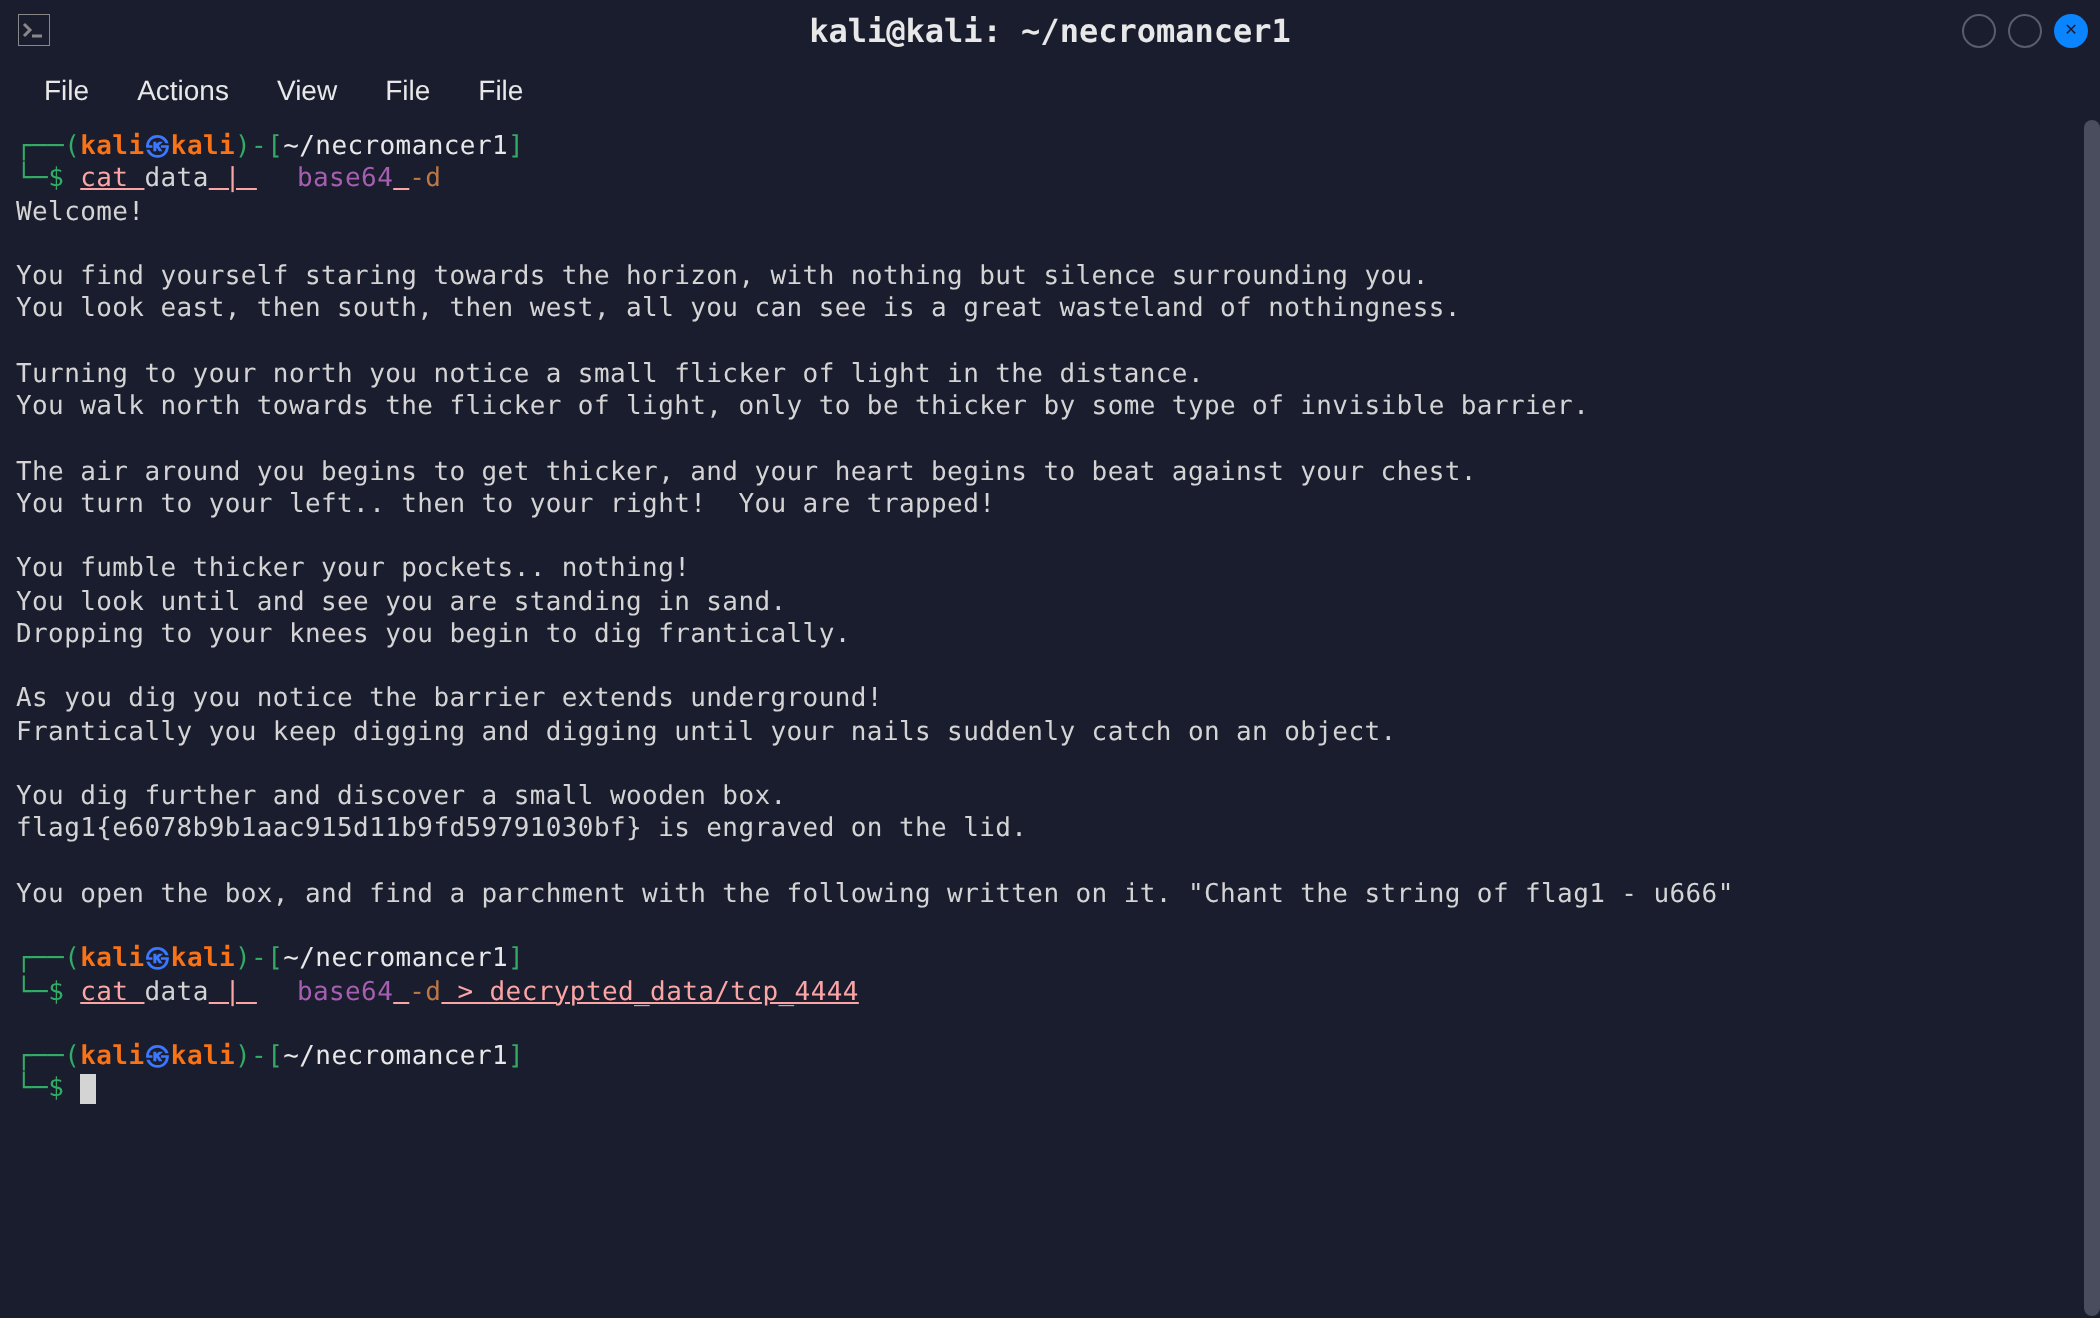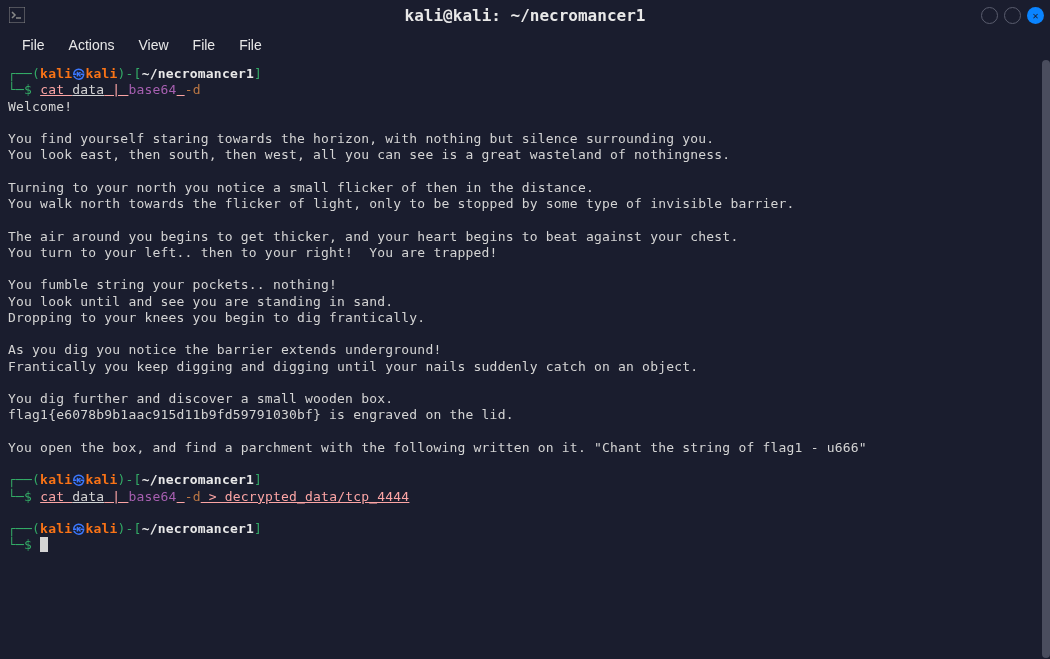--- a/index.html
+++ b/index.html
@@ -104,26 +104,26 @@
       width: 8px;
       height: 598px;
       background: #4a4d5e;
       border-radius: 4px;
     }
     .prompt-line {
       display: block;
     }
     .prompt-bracket { color: #33aa66; }
     .prompt-user { color: #f97316; font-weight: bold; }
-    .prompt-path { color: #e8e8e8; font-weight: bold; }
+    .prompt-path { color: #e8e8e8; font-weight: normal; }
     .prompt-dollar { color: #33aa66; }
     .cmd-text { color: #fca5a5; text-decoration: underline; }
-    .cmd-base64 { color: #a65fb0; }
+    .cmd-base64 { color: #a65fb0; margin-left: 20px; }
     .cmd-flag { color: #bb7744; }
-    .cmd-file { color: #d4d4d4; text-decoration: underline; }
+    .cmd-file { color: #d4d4d4; }
     .output-text { color: #d4d4d4; }
     .cursor-block {
       display: inline-block;
       width: 8px;
       height: 15px;
       background: #d4d4d4;
       vertical-align: text-bottom;
     }
     .skull-icon {
       color: #3b78ff;
@@ -155,27 +155,27 @@
   <div class="menu-item">View</div>
   <div class="menu-item">File</div>
   <div class="menu-item">File</div>
 </div>
 
 <div class="terminal-content" id="terminal"><span class="prompt-line"><span class="prompt-bracket">┌──(</span><span class="prompt-user">kali</span><span class="skull-icon">㉿</span><span class="prompt-user">kali</span><span class="prompt-bracket">)-[</span><span class="prompt-path">~/necromancer1</span><span class="prompt-bracket">]</span></span><span class="prompt-line"><span class="prompt-bracket">└─</span><span class="prompt-dollar">$ </span><span class="cmd-text">cat </span><span class="cmd-file">data</span><span class="cmd-text"> | </span><span class="cmd-base64">base64</span><span class="cmd-text"> </span><span class="cmd-flag">-d</span></span><span class="output-text">Welcome!</span>
 <span class="output-text"></span>
 <span class="output-text">You find yourself staring towards the horizon, with nothing but silence surrounding you.</span>
 <span class="output-text">You look east, then south, then west, all you can see is a great wasteland of nothingness.</span>
 <span class="output-text"></span>
-<span class="output-text">Turning to your north you notice a small flicker of then in the distance.</span>
-<span class="output-text">You walk north towards the flicker of light, only to be stopped by some type of invisible barrier.</span>
+<span class="output-text">Turning to your north you notice a small flicker of light in the distance.</span>
+<span class="output-text">You walk north towards the flicker of light, only to be thicker by some type of invisible barrier.</span>
 <span class="output-text"></span>
 <span class="output-text">The air around you begins to get thicker, and your heart begins to beat against your chest.</span>
 <span class="output-text">You turn to your left.. then to your right!  You are trapped!</span>
 <span class="output-text"></span>
-<span class="output-text">You fumble string your pockets.. nothing!</span>
+<span class="output-text">You fumble thicker your pockets.. nothing!</span>
 <span class="output-text">You look until and see you are standing in sand.</span>
 <span class="output-text">Dropping to your knees you begin to dig frantically.</span>
 <span class="output-text"></span>
 <span class="output-text">As you dig you notice the barrier extends underground!</span>
 <span class="output-text">Frantically you keep digging and digging until your nails suddenly catch on an object.</span>
 <span class="output-text"></span>
 <span class="output-text">You dig further and discover a small wooden box.</span>
 <span class="output-text">flag1{e6078b9b1aac915d11b9fd59791030bf} is engraved on the lid.</span>
 <span class="output-text"></span>
 <span class="output-text">You open the box, and find a parchment with the following written on it. "Chant the string of flag1 - u666"</span>

